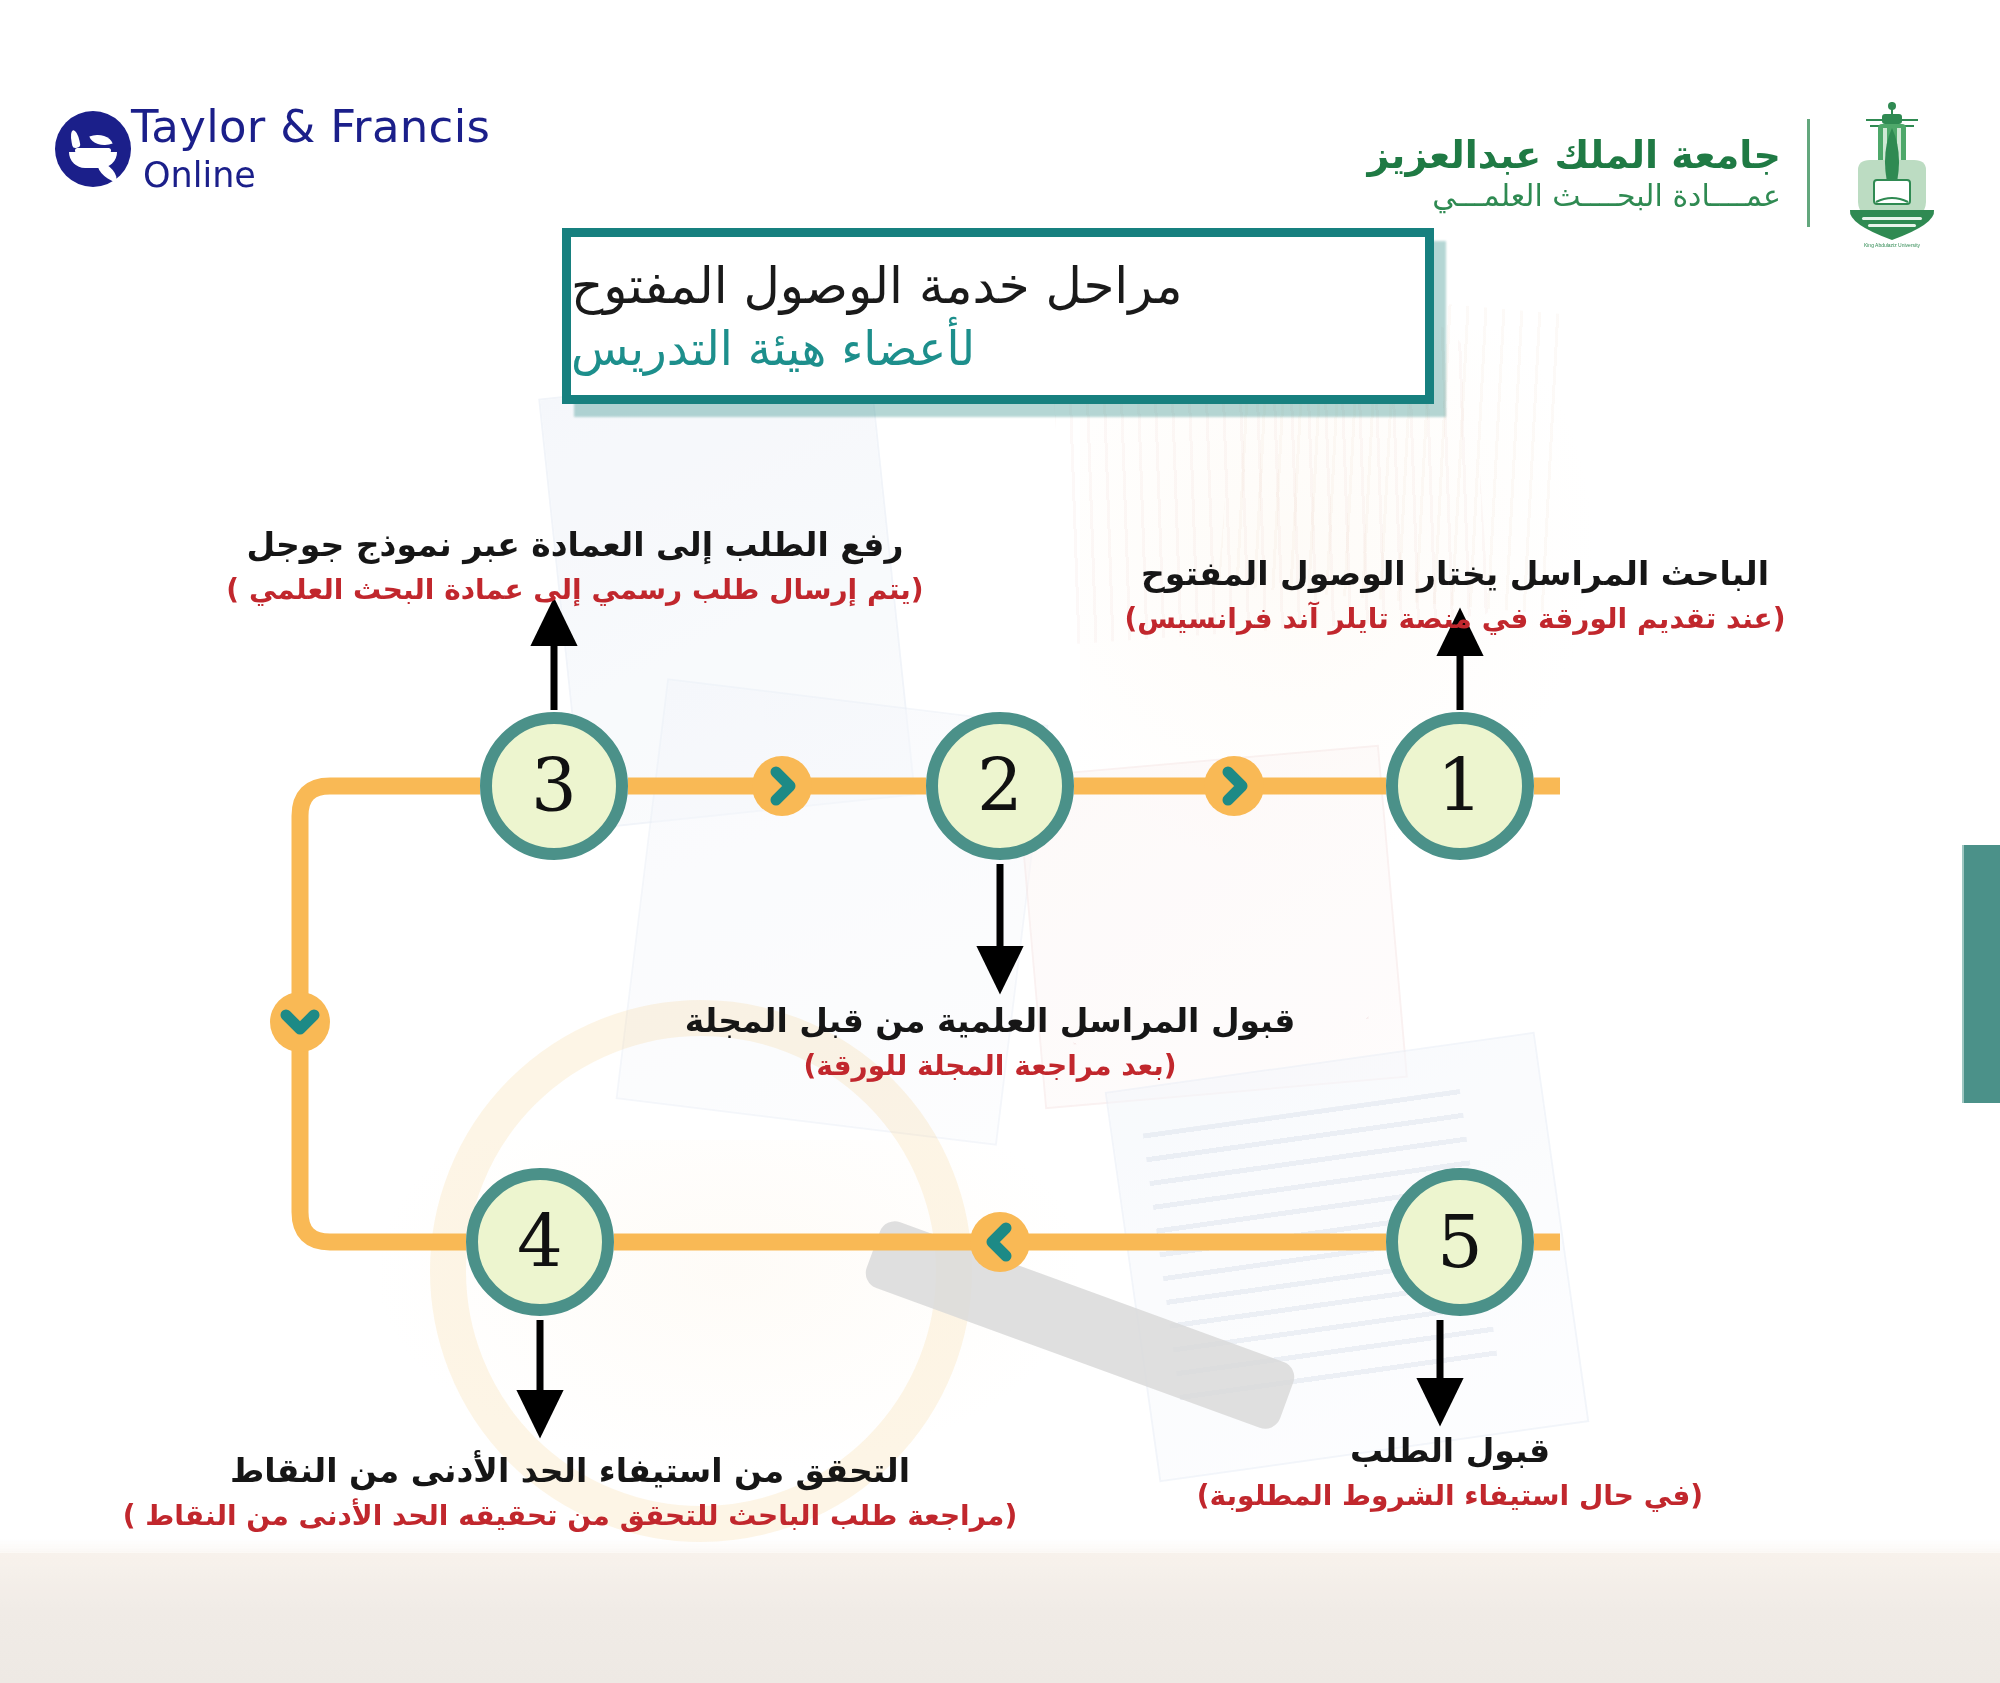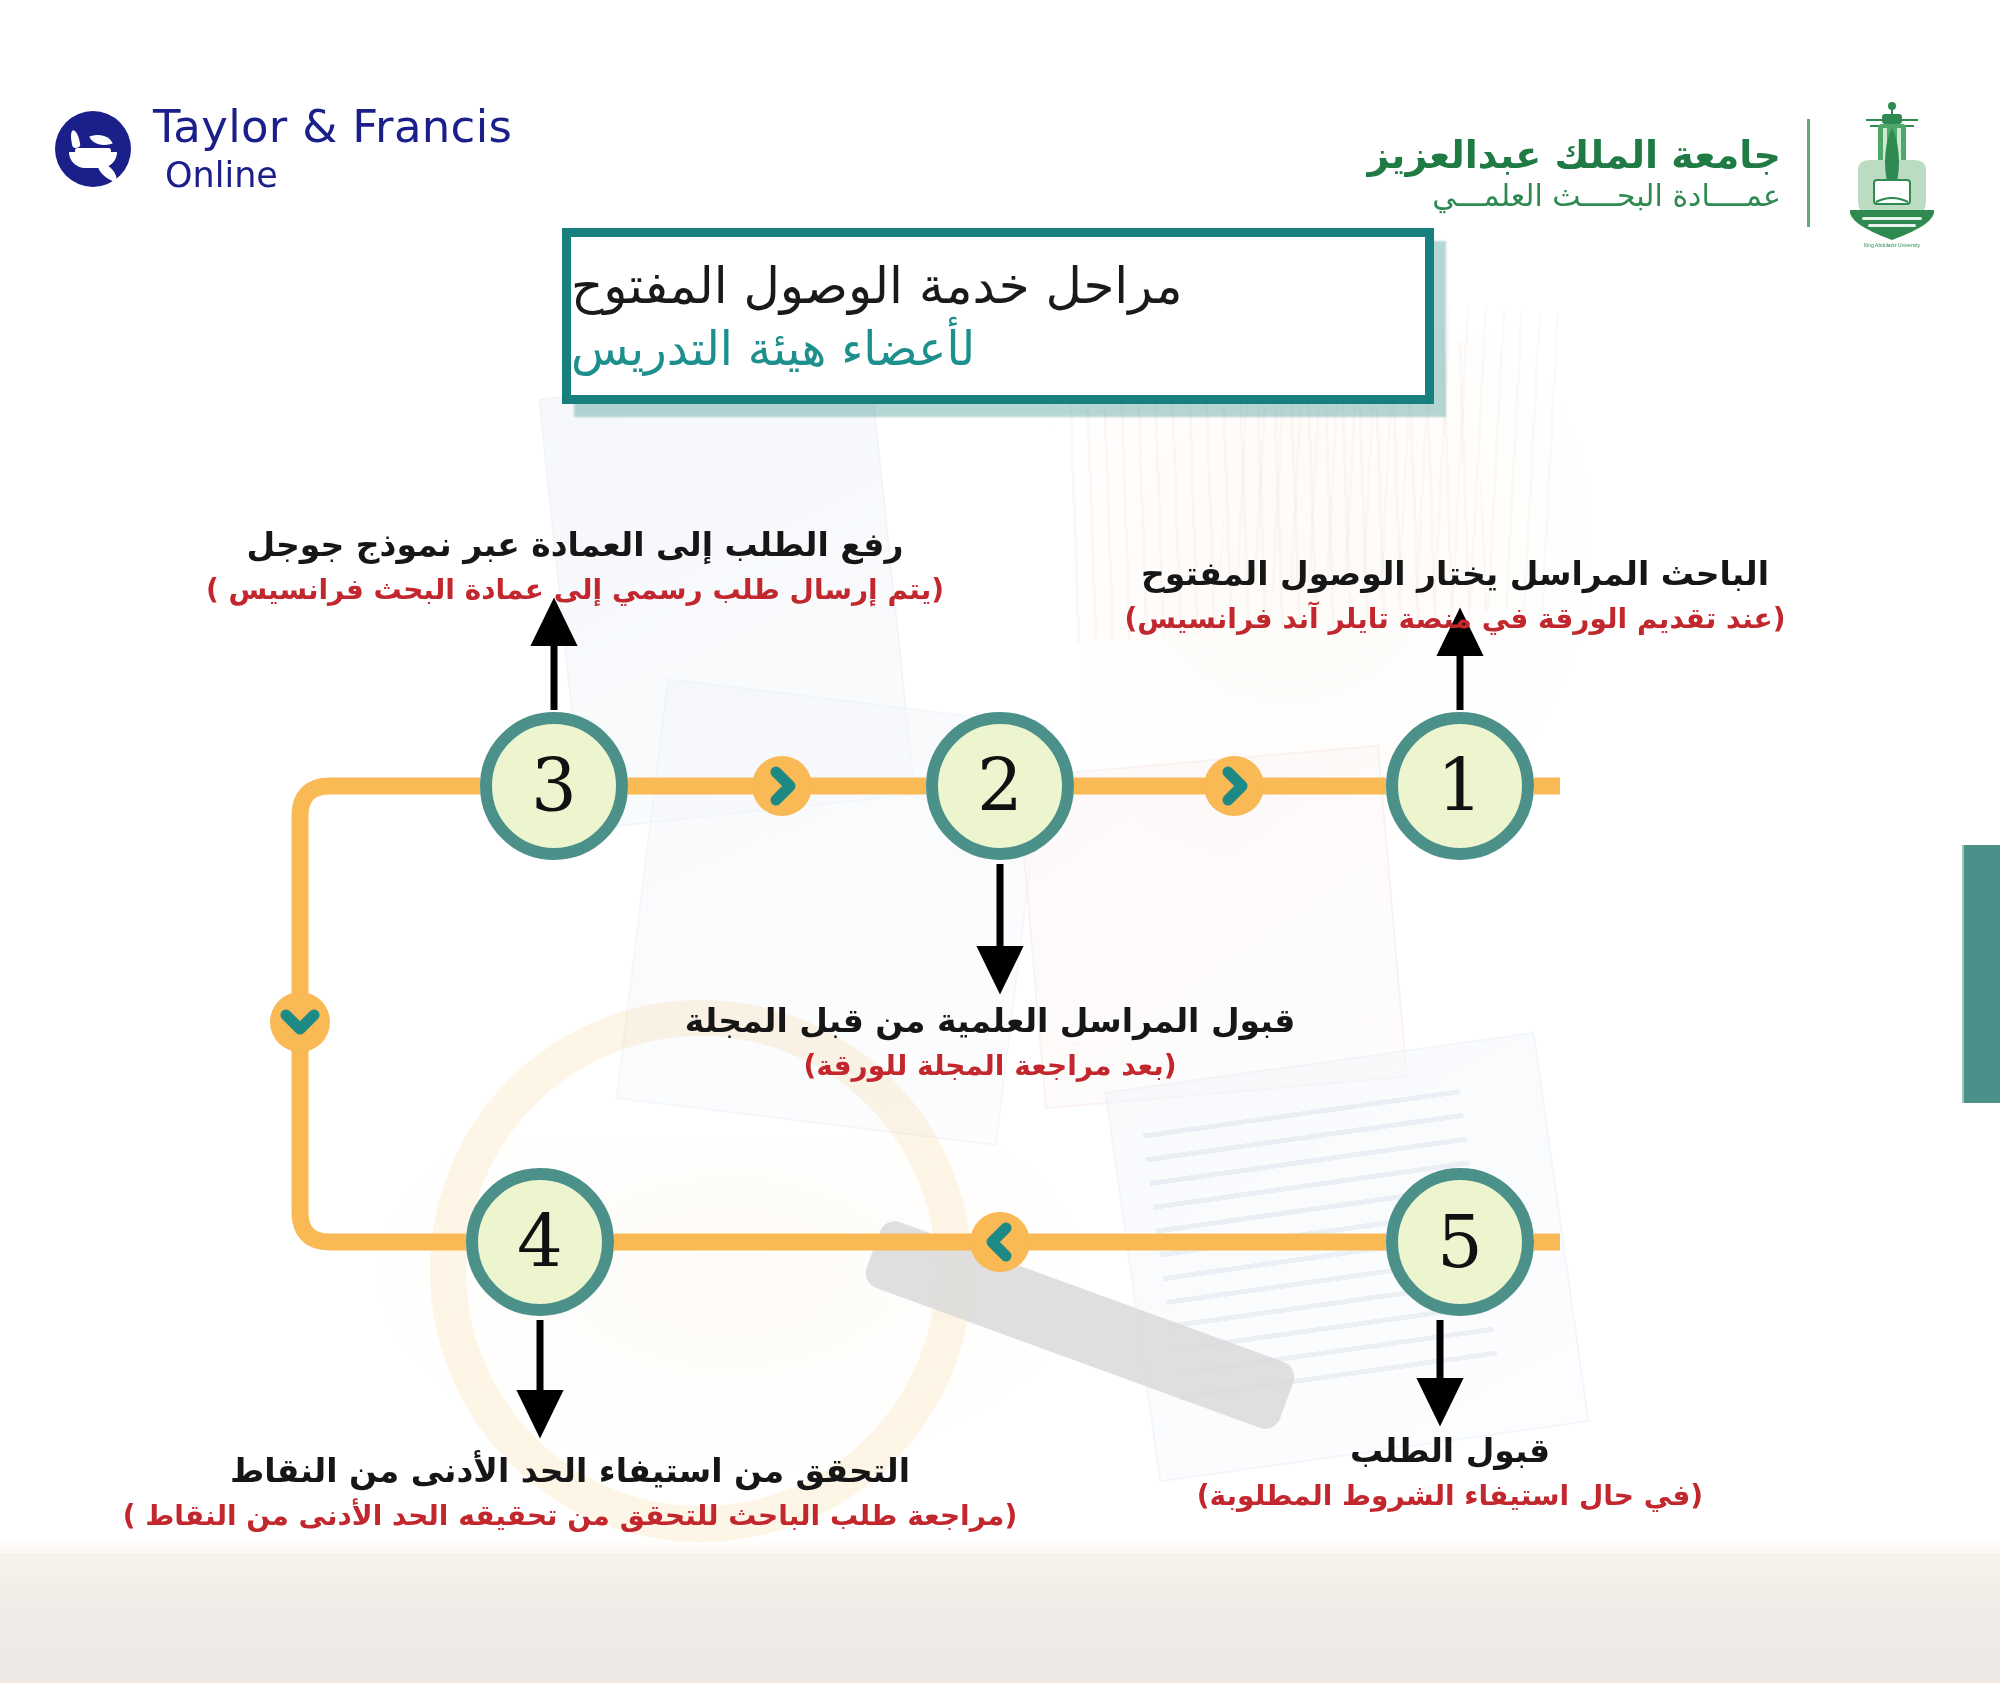--- a/index.html
+++ b/index.html
@@ -86,21 +86,21 @@
     background:radial-gradient(ellipse at 50% 40%, rgba(250,232,205,.55), rgba(255,255,255,0) 72%);
   }
 
   
   .side-tab{
     position:absolute;right:0;top:845px;width:36px;height:258px;
     background:#4b9189;border-left:2px solid #9fc6c1;
   }
 
   
-  .tf-logo{position:absolute;left:55px;top:104px;display:flex;align-items:center;gap:22px;}
+  .tf-logo{position:absolute;left:55px;top:104px;display:flex;align-items:center;}
   .tf-mark{
     width:76px;height:76px;border-radius:50%;background:#1b1f8a;
     position:relative;flex:0 0 auto;
   }
   .tf-mark .bowl{
     position:absolute;left:14px;bottom:19px;width:48px;height:16px;
     background:#fff;border-radius:0 0 24px 24px;
   }
   .tf-mark .plate{
     position:absolute;left:20px;bottom:34px;width:36px;height:5px;background:#fff;border-radius:3px;
@@ -294,21 +294,21 @@
   <div class="node n3">3</div>
   <div class="node n4">4</div>
   <div class="node n5">5</div>
 
   <div class="lbl lbl-1">
     <span class="main">الباحث المراسل يختار الوصول المفتوح</span>
     <span class="note">(عند تقديم الورقة في منصة تايلر آند فرانسيس)</span>
   </div>
   <div class="lbl lbl-3">
     <span class="main">رفع الطلب إلى العمادة عبر نموذج جوجل</span>
-    <span class="note">(يتم إرسال طلب رسمي إلى عمادة البحث فرانسيس )</span>
+    <span class="note">(يتم إرسال طلب رسمي إلى عمادة البحث العلمي )</span>
   </div>
   <div class="lbl lbl-2">
     <span class="main">قبول المراسل العلمية من قبل المجلة</span>
     <span class="note">(بعد مراجعة المجلة للورقة)</span>
   </div>
   <div class="lbl lbl-4">
     <span class="main">التحقق من استيفاء الحد الأدنى من النقاط</span>
     <span class="note">(مراجعة طلب الباحث للتحقق من تحقيقه الحد الأدنى من النقاط )</span>
   </div>
   <div class="lbl lbl-5">

